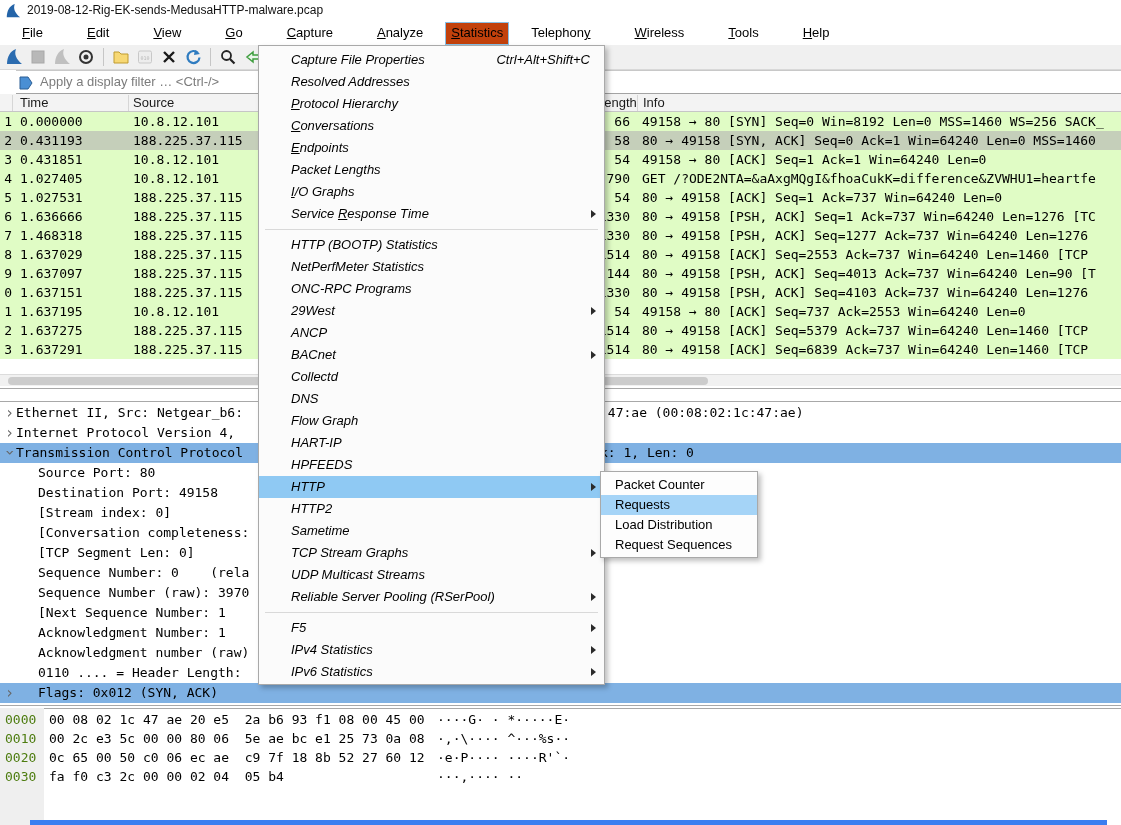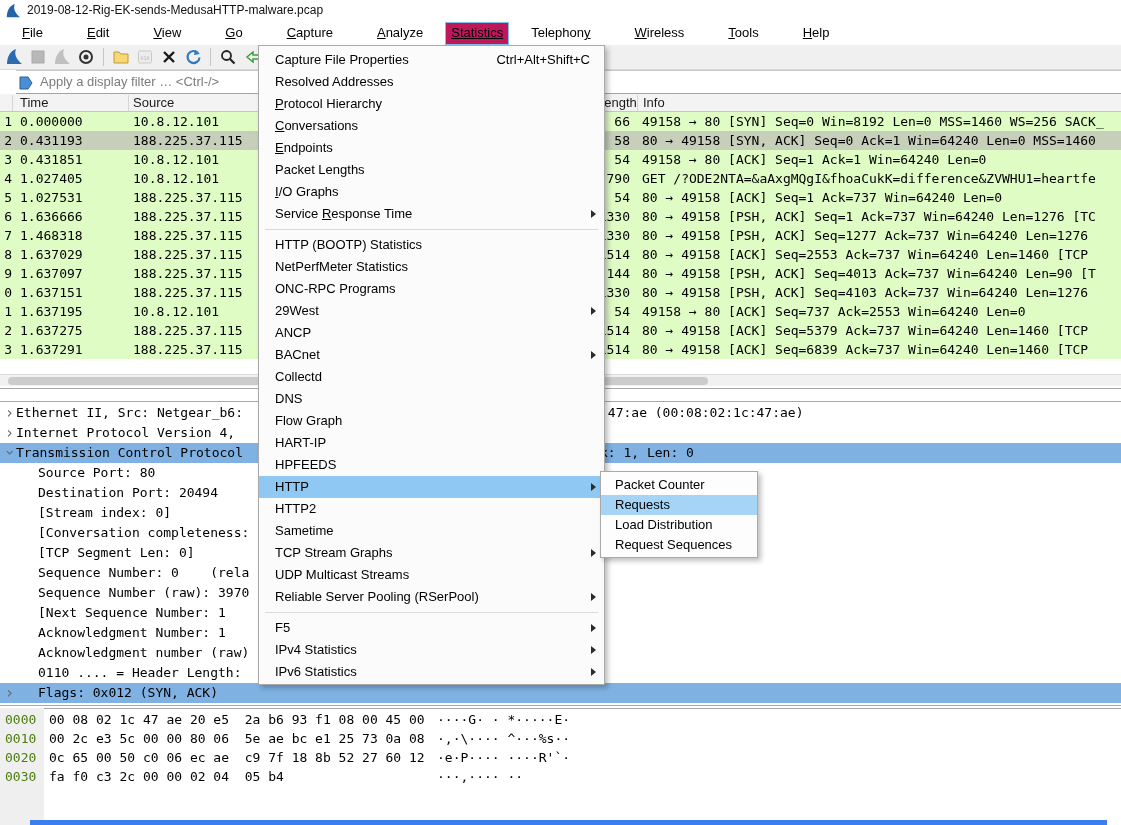--- a/index.html
+++ b/index.html
@@ -10,21 +10,21 @@
 
   
   .titlebar { position:absolute; top:0; left:0; width:100%; height:22px; background:#fff; }
   .app-icon { position:absolute; left:5px; top:3px; width:16px; height:16px; }
   .title { position:absolute; left:27px; top:3px; font-size:12px; color:#111; }
 
   
   .menubar { position:absolute; top:22px; left:0; width:100%; height:23px; background:#fff;
              font-size:13px; white-space:nowrap; }
   .mb-item { display:inline-block; padding:3px 22px; height:23px; cursor:default; }
-  .mb-item.active { background:#be185d; border:1px solid #88bfe5; padding:2px 5px;text-decoration:underline; }
+  .mb-item.active { background:#c2410c; border:1px solid #88bfe5; padding:2px 5px; }
 
   
   .toolbar { position:absolute; top:45px; left:0; width:100%; height:25px; background:#f0f0f0;
              border-bottom:1px solid #d8d8d8; display:flex; align-items:center; gap:6px; padding-left:5px; }
   .tbi { width:18px; height:18px; display:inline-flex; align-items:center; justify-content:center; }
   .tbi.disabled { opacity:.55; filter:grayscale(1); }
   .tb-sep { width:1px; height:18px; background:#c6c6c6; margin:0 2px; }
 
   
   .filterbar { position:absolute; top:70px; left:16px; width:100%; height:24px; background:#fff;
@@ -73,21 +73,21 @@
   .hexpane { position:absolute; top:710px; left:0; width:100%; }
   .hrow { position:relative; height:19px; line-height:19px; }
   .hoff { position:absolute; left:5px; color:#4d7c0f; }
   .hbytes { position:absolute; left:49px; white-space:pre; }
   .hascii { position:absolute; left:437px; white-space:pre; }
 
   
   .menu-panel { position:absolute; left:258px; top:45px; width:347px; height:640px; background:#fbfbfb;
                 border:1px solid #a9a9a9; box-shadow:3px 3px 5px rgba(0,0,0,.25); z-index:20;
                 padding-top:3px; font-size:13px; }
-  .mi { position:relative; height:22px; line-height:22px; padding-left:16px; cursor:default; }
+  .mi { position:relative; height:22px; line-height:22px; padding-left:32px; cursor:default;font-style:italic; }
   .mi.hl { background:#8fc9f3; }
   .mi-shortcut { position:absolute; right:14px; top:0; }
   .mi-arrow { position:absolute; right:8px; top:7px; width:0; height:0;
               border-left:5px solid #2b2b2b; border-top:4px solid transparent; border-bottom:4px solid transparent; }
   .mi-sep { height:1px; background:#d9d9d9; margin:4px 6px; }
 
   
   .submenu-panel { position:absolute; left:600px; top:471px; width:158px; height:87px; background:#fdfdfd;
                    border:1px solid #a9a9a9; box-shadow:3px 3px 5px rgba(0,0,0,.25); z-index:21;
                    padding-top:3px; font-size:13px; }
@@ -317,21 +317,21 @@
         <span class="dtext">Transmission Control Protocol</span>
         <span class="dright">k: 1, Len: 0</span>
       </div>
       <div class="drow child">
 
         <span class="dtext">Source Port: 80</span>
         <span class="dright"></span>
       </div>
       <div class="drow child">
 
-        <span class="dtext">Destination Port: 20494</span>
+        <span class="dtext">Destination Port: 49158</span>
         <span class="dright"></span>
       </div>
       <div class="drow child">
 
         <span class="dtext">[Stream index: 0]</span>
         <span class="dright"></span>
       </div>
       <div class="drow child">
 
         <span class="dtext">[Conversation completeness:</span>

